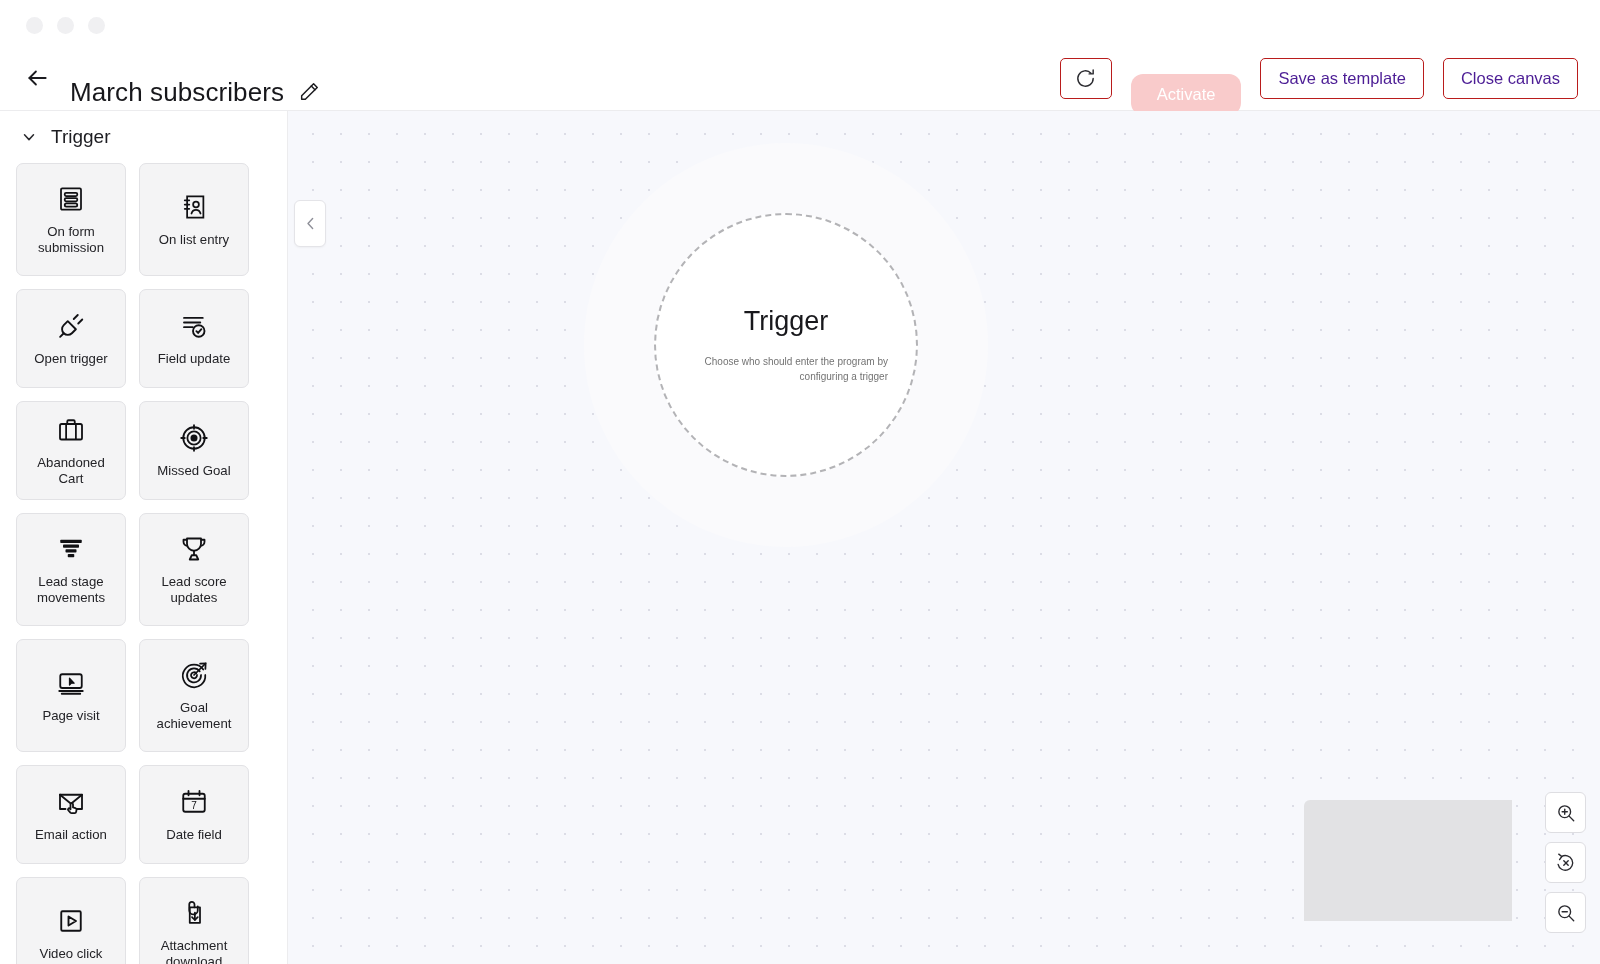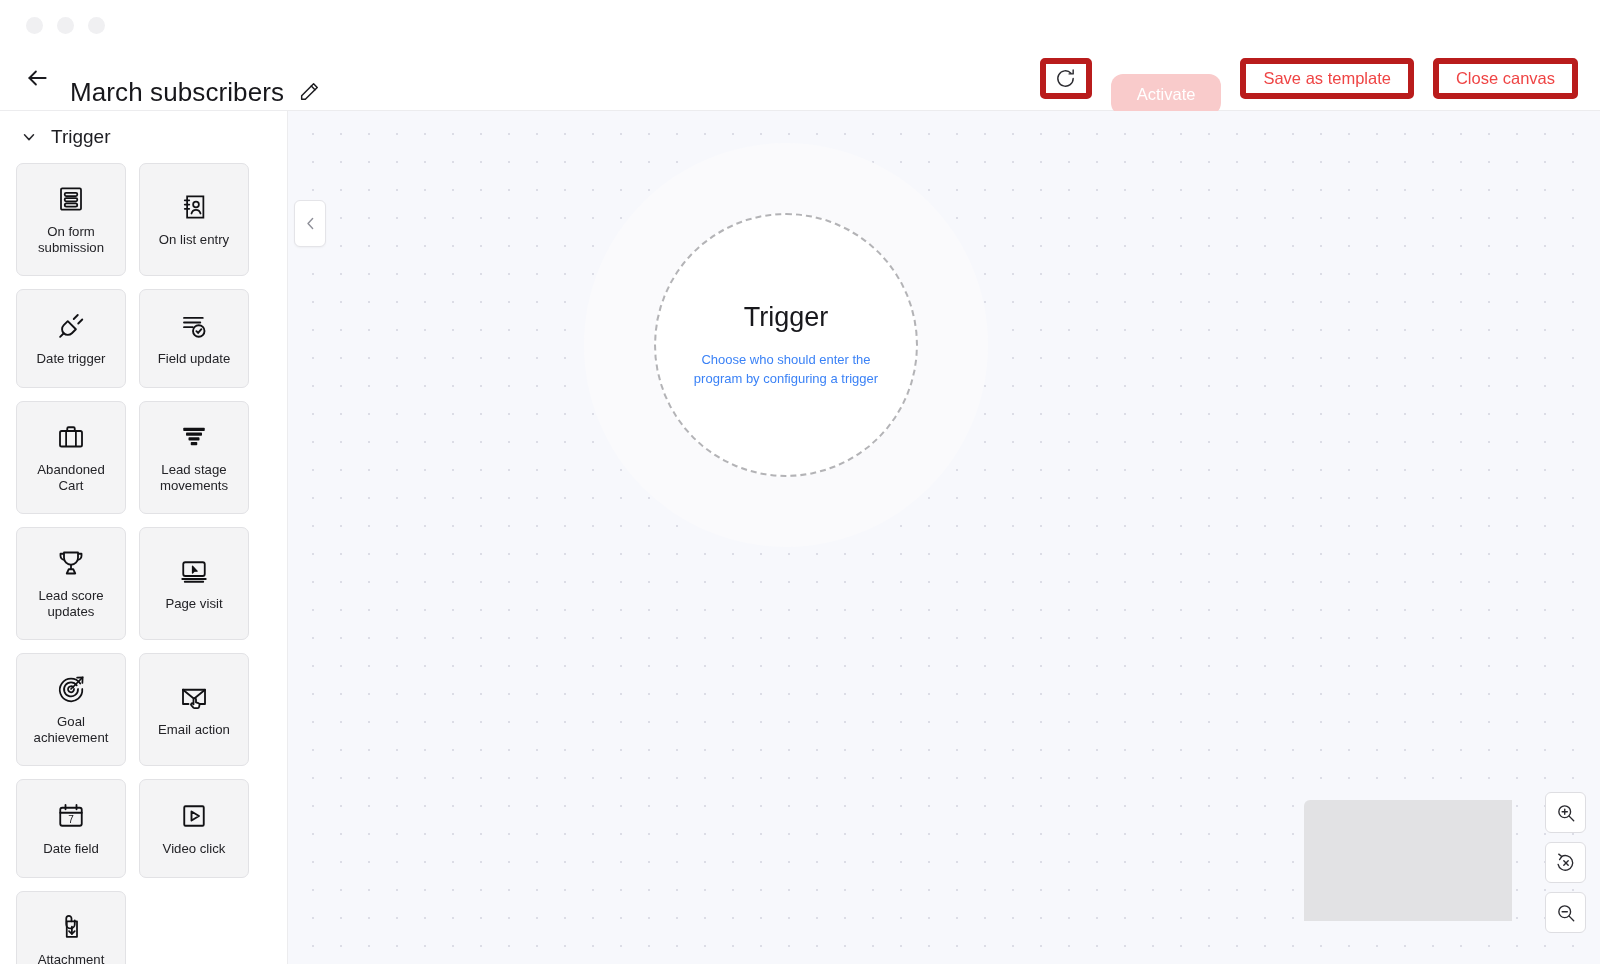--- a/index.html
+++ b/index.html
@@ -36,23 +36,23 @@
   .doc-title {
     font-size: 26px; color: #17171b; letter-spacing: .1px; white-space: nowrap;
   }
   .edit-pencil { width: 22px; height: 22px; color: #1b1b1f; cursor: pointer; display:flex; }
 
   .header-right {
     margin-left: auto; display: flex; align-items: center; gap: 19px; padding-right: 22px;
   }
   .btn {
     font-family: "Liberation Sans", sans-serif;
-    font-size: 16.5px; color: #ef4444;
-    background: #ffffff;
-    border: 6px solid #b91c1c;
+    font-size: 16.5px; color: #4c1d95;
+    background: #ffffff;
+    border: 1px solid #b91c1c;
     border-radius: 5px;
     height: 41px;
     padding: 0 17px;
     display: flex; align-items: center; justify-content: center;
     cursor: pointer; white-space: nowrap;
   }
   .btn-icon { width: 52px; padding: 0; }
   .btn-activate {
     background: #f9cbcb; border: none; color: #ffffff;
     height: 41px; padding: 0 26px; font-size: 16.5px;
@@ -132,21 +132,21 @@
     border-radius: 50%;
     background: #ffffff;
     border: 2px dashed #b3b3b6;
     display: flex; flex-direction: column;
     align-items: center; justify-content: center;
     cursor: pointer;
     padding: 0 28px;
   }
   .trigger-title { font-size: 27px; color: #18181c; margin-bottom: 18px; }
   .trigger-desc {
-    font-size: 13px; color: #3b82f6; line-height: 1.42; text-align: center;
+    font-size: 10px; color: #737373; line-height: 1.42; text-align: right;
   }
 
   .minimap {
     position: absolute; right: 88px; bottom: 43px;
     width: 208px; height: 121px;
     background: #e2e2e4;
     border-radius: 6px 0 0 0;
   }
   .zoom-controls {
     position: absolute; right: 14px; bottom: 31px;
@@ -245,21 +245,21 @@
 
     <div class="card">
       <span class="ico">
         <svg width="30" height="30" viewBox="0 0 24 24" fill="none" stroke="currentColor" stroke-width="1.5" stroke-linecap="round" stroke-linejoin="round">
           <path d="M6.2 17.8a4.6 4.6 0 0 0 6.5 0l3.2-3.2-6.5-6.5-3.2 3.2a4.6 4.6 0 0 0 0 6.5z"></path>
           <line x1="14.2" y1="6.4" x2="17.4" y2="3.2"></line>
           <line x1="17.8" y1="10" x2="21" y2="6.8"></line>
           <line x1="6.2" y1="17.8" x2="3.3" y2="20.7"></line>
         </svg>
       </span>
-      <span class="cap">Date trigger</span>
+      <span class="cap">Open trigger</span>
     </div>
 
     <div class="card">
       <span class="ico">
         <svg width="30" height="30" viewBox="0 0 24 24" fill="none" stroke="currentColor" stroke-width="1.5" stroke-linecap="round">
           <line x1="4" y1="5.5" x2="19" y2="5.5"></line>
           <line x1="4" y1="9.2" x2="17" y2="9.2"></line>
           <line x1="4" y1="12.9" x2="11" y2="12.9"></line>
           <circle cx="15.8" cy="16" r="4.6"></circle>
           <polyline points="13.9 16.1 15.3 17.5 17.9 14.5"></polyline>
@@ -273,20 +273,34 @@
         <svg width="30" height="30" viewBox="0 0 24 24" fill="none" stroke="currentColor" stroke-width="1.45" stroke-linejoin="round">
           <rect x="3.2" y="7.2" width="17.6" height="12.4" rx="1.3"></rect>
           <path d="M9 7.2V5.2a1 1 0 0 1 1-1h4a1 1 0 0 1 1 1v2"></path>
           <line x1="8.1" y1="7.6" x2="8.1" y2="19.2"></line>
           <line x1="15.9" y1="7.6" x2="15.9" y2="19.2"></line>
         </svg>
       </span>
       <span class="cap">Abandoned Cart</span>
     </div>
 
+    <div class="card">
+      <span class="ico">
+        <svg width="30" height="30" viewBox="0 0 24 24" fill="none" stroke="currentColor" stroke-width="1.45">
+          <circle cx="12" cy="12" r="8.6"></circle>
+          <circle cx="12" cy="12" r="5.3"></circle>
+          <circle cx="12" cy="12" r="2.1" fill="currentColor"></circle>
+          <line x1="12" y1="1.8" x2="12" y2="4.6" stroke-linecap="round"></line>
+          <line x1="12" y1="19.4" x2="12" y2="22.2" stroke-linecap="round"></line>
+          <line x1="1.8" y1="12" x2="4.6" y2="12" stroke-linecap="round"></line>
+          <line x1="19.4" y1="12" x2="22.2" y2="12" stroke-linecap="round"></line>
+        </svg>
+      </span>
+      <span class="cap">Missed Goal</span>
+    </div>
 
     <div class="card two-line">
       <span class="ico">
         <svg width="30" height="30" viewBox="0 0 24 24" fill="currentColor">
           <rect x="3.4" y="4.6" width="17.2" height="2.6" rx=".6"></rect>
           <rect x="5.6" y="8.4" width="12.8" height="2.6" rx=".6"></rect>
           <rect x="7.6" y="12.2" width="8.8" height="2.6" rx=".6"></rect>
           <rect x="9.4" y="16" width="5.2" height="2.6" rx=".6"></rect>
         </svg>
       </span>

